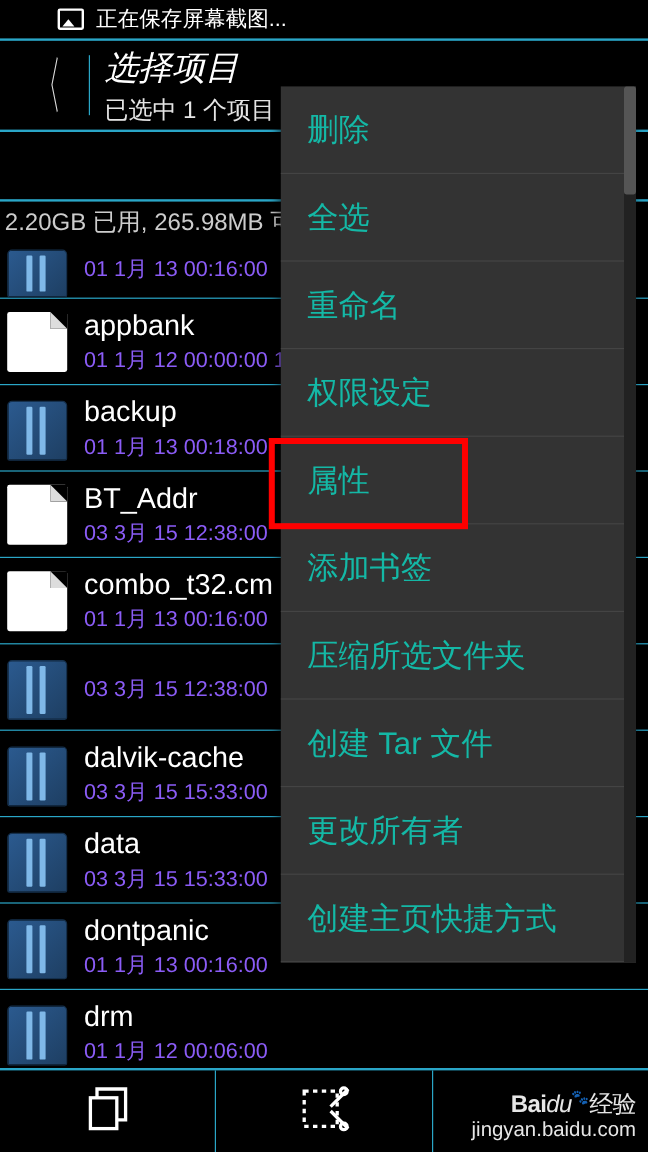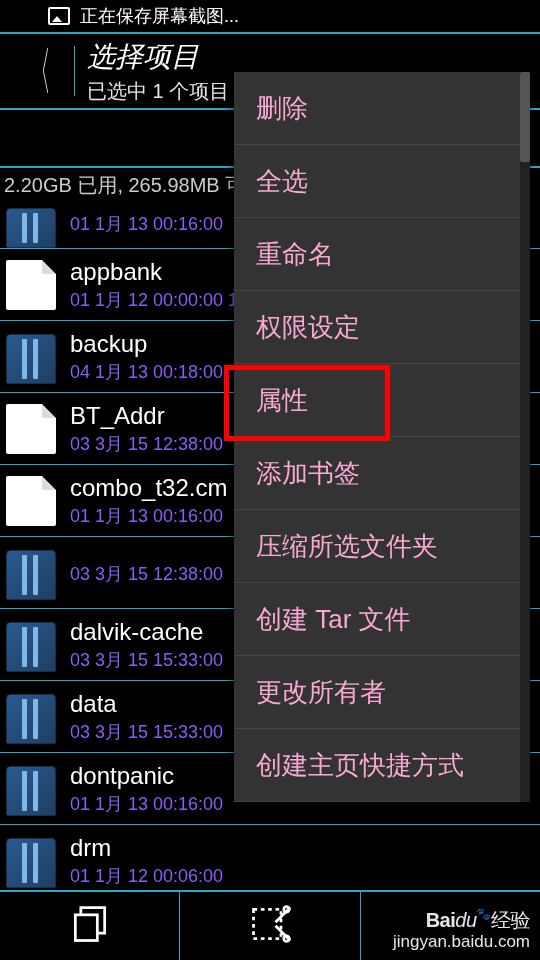--- a/index.html
+++ b/index.html
@@ -117,21 +117,21 @@
     top: 72px; left: 234px;
     width: 296px;
     background: #333;
     box-shadow: -2px 2px 8px rgba(0,0,0,0.6);
     z-index: 50;
   }
   .menu-item {
     height: 73px;
     display: flex; align-items: center;
     padding-left: 22px;
-    font-size: 26px; color: #f9a8d4;
+    font-size: 26px; color: #14b8a6;
     border-bottom: 1px solid #444;
   }
   .menu-scrollbar {
     position: absolute;
     right: 0; top: 0;
     width: 10px; height: 100%;
     background: #222;
   }
   .menu-scrollbar-thumb {
     position: absolute;
@@ -213,21 +213,21 @@
     <div class="icon-file"></div>
     <div class="file-info">
       <div class="fname">appbank</div>
       <div class="fdate">01 1月 12 00:00:00  1</div>
     </div>
   </div>
   <div class="file-row">
     <div class="icon-folder"></div>
     <div class="file-info">
       <div class="fname">backup</div>
-      <div class="fdate">04 1月 13 00:18:00</div>
+      <div class="fdate">01 1月 13 00:18:00</div>
     </div>
   </div>
   <div class="file-row">
     <div class="icon-file"></div>
     <div class="file-info">
       <div class="fname">BT_Addr</div>
       <div class="fdate">03 3月 15 12:38:00  </div>
     </div>
   </div>
   <div class="file-row">

